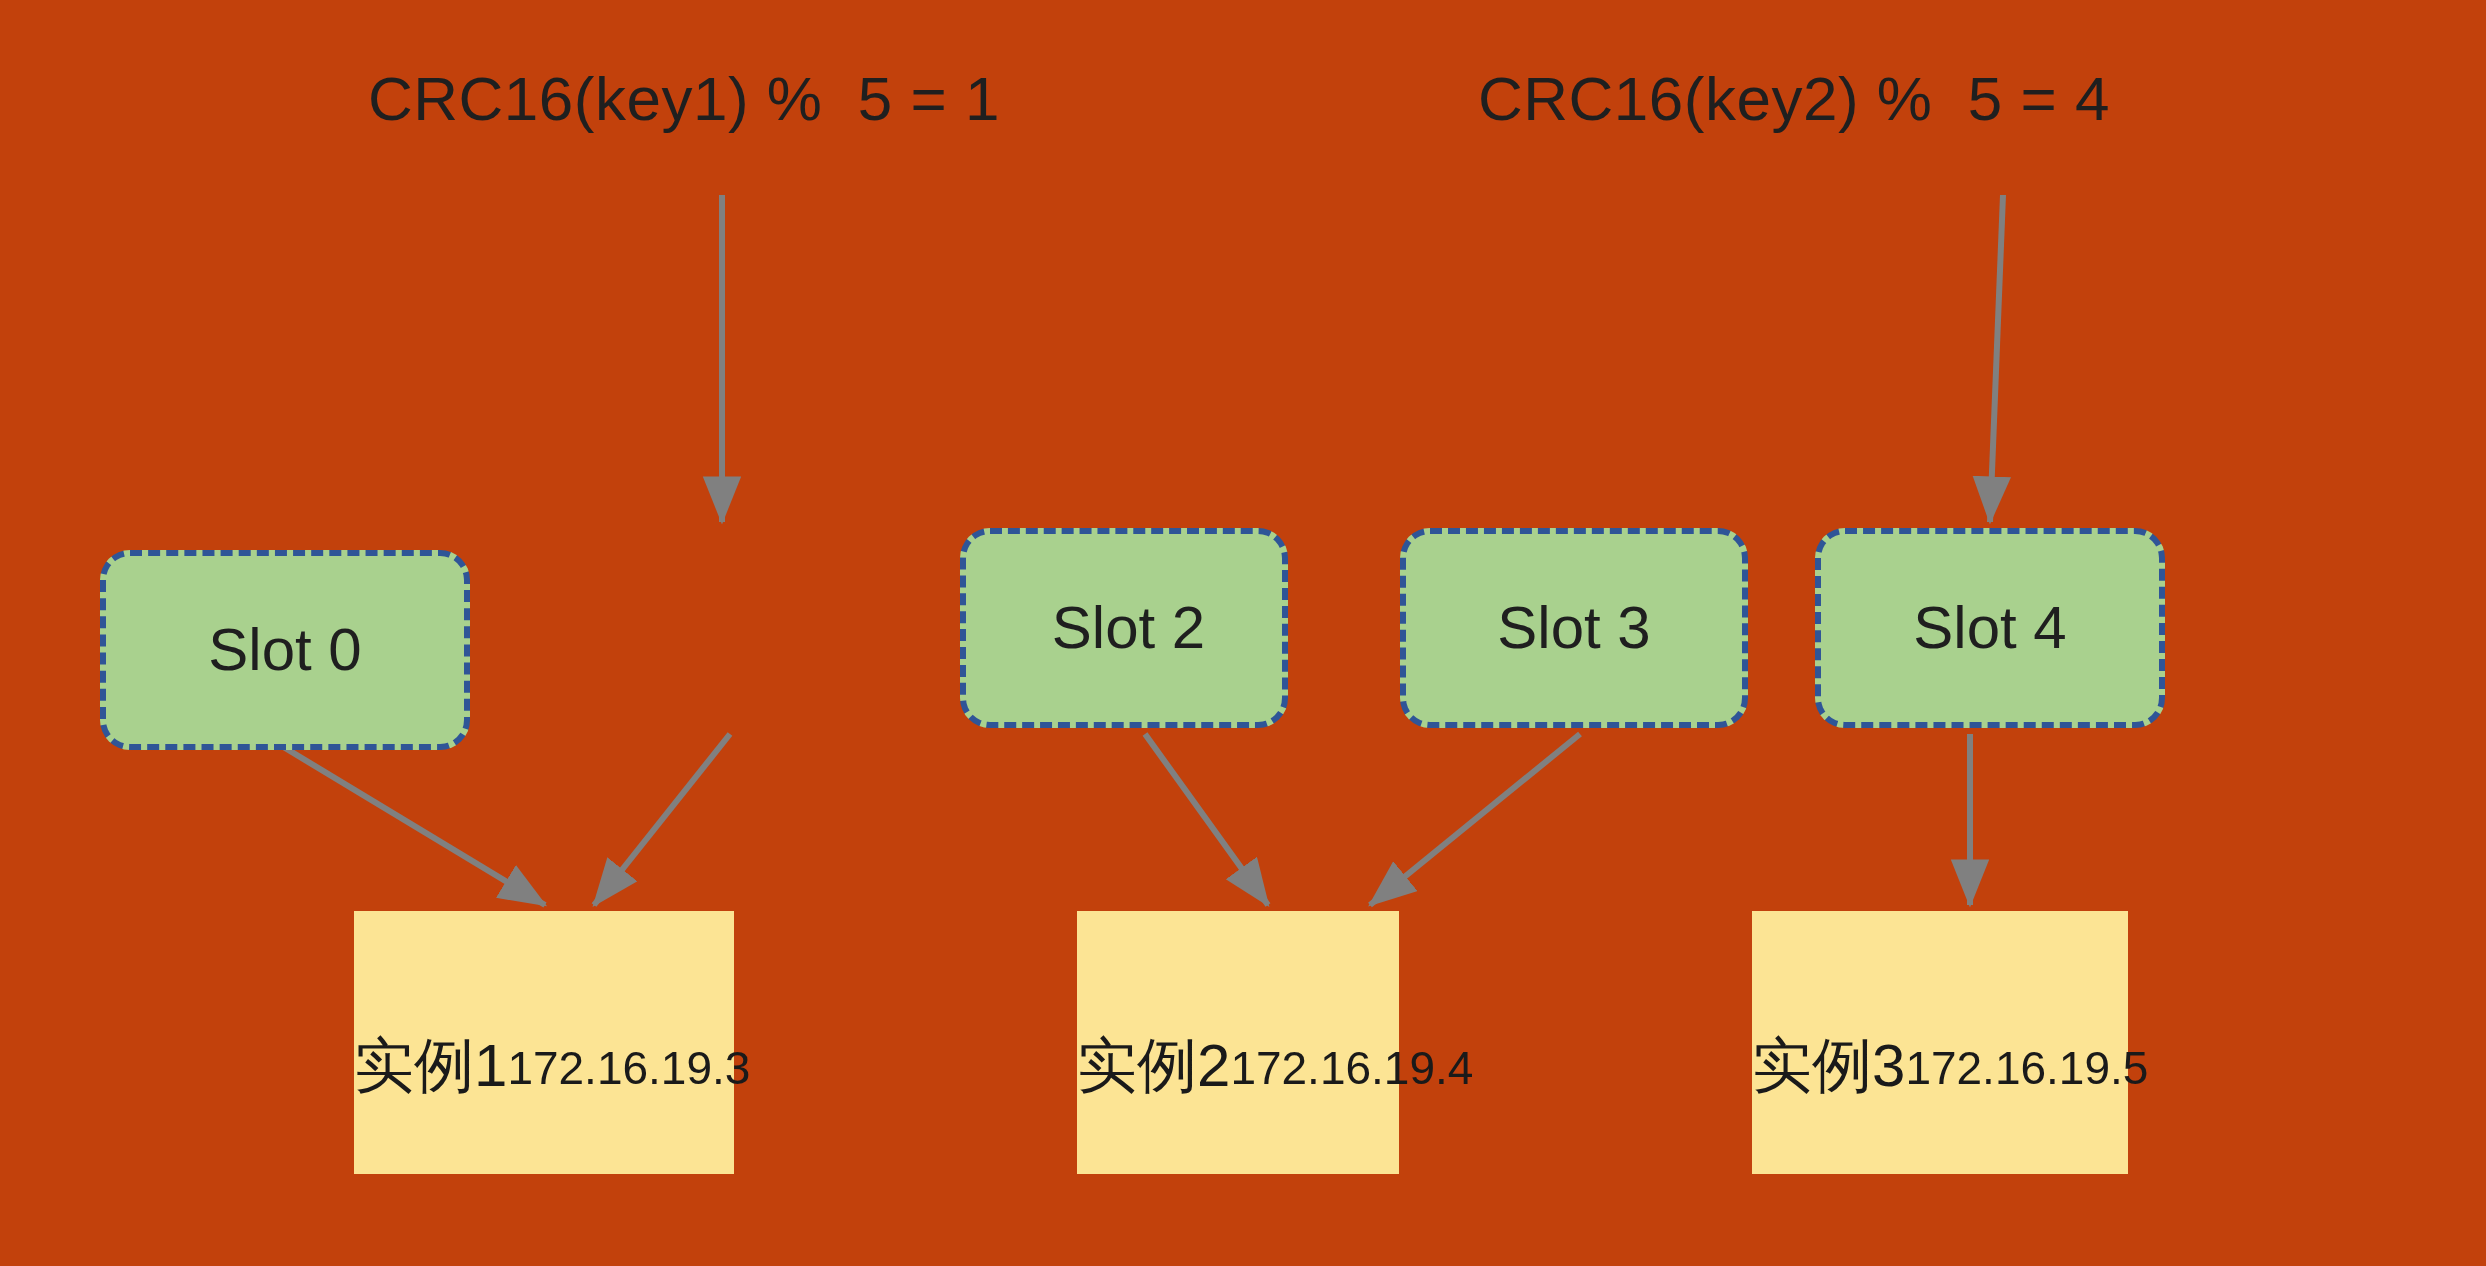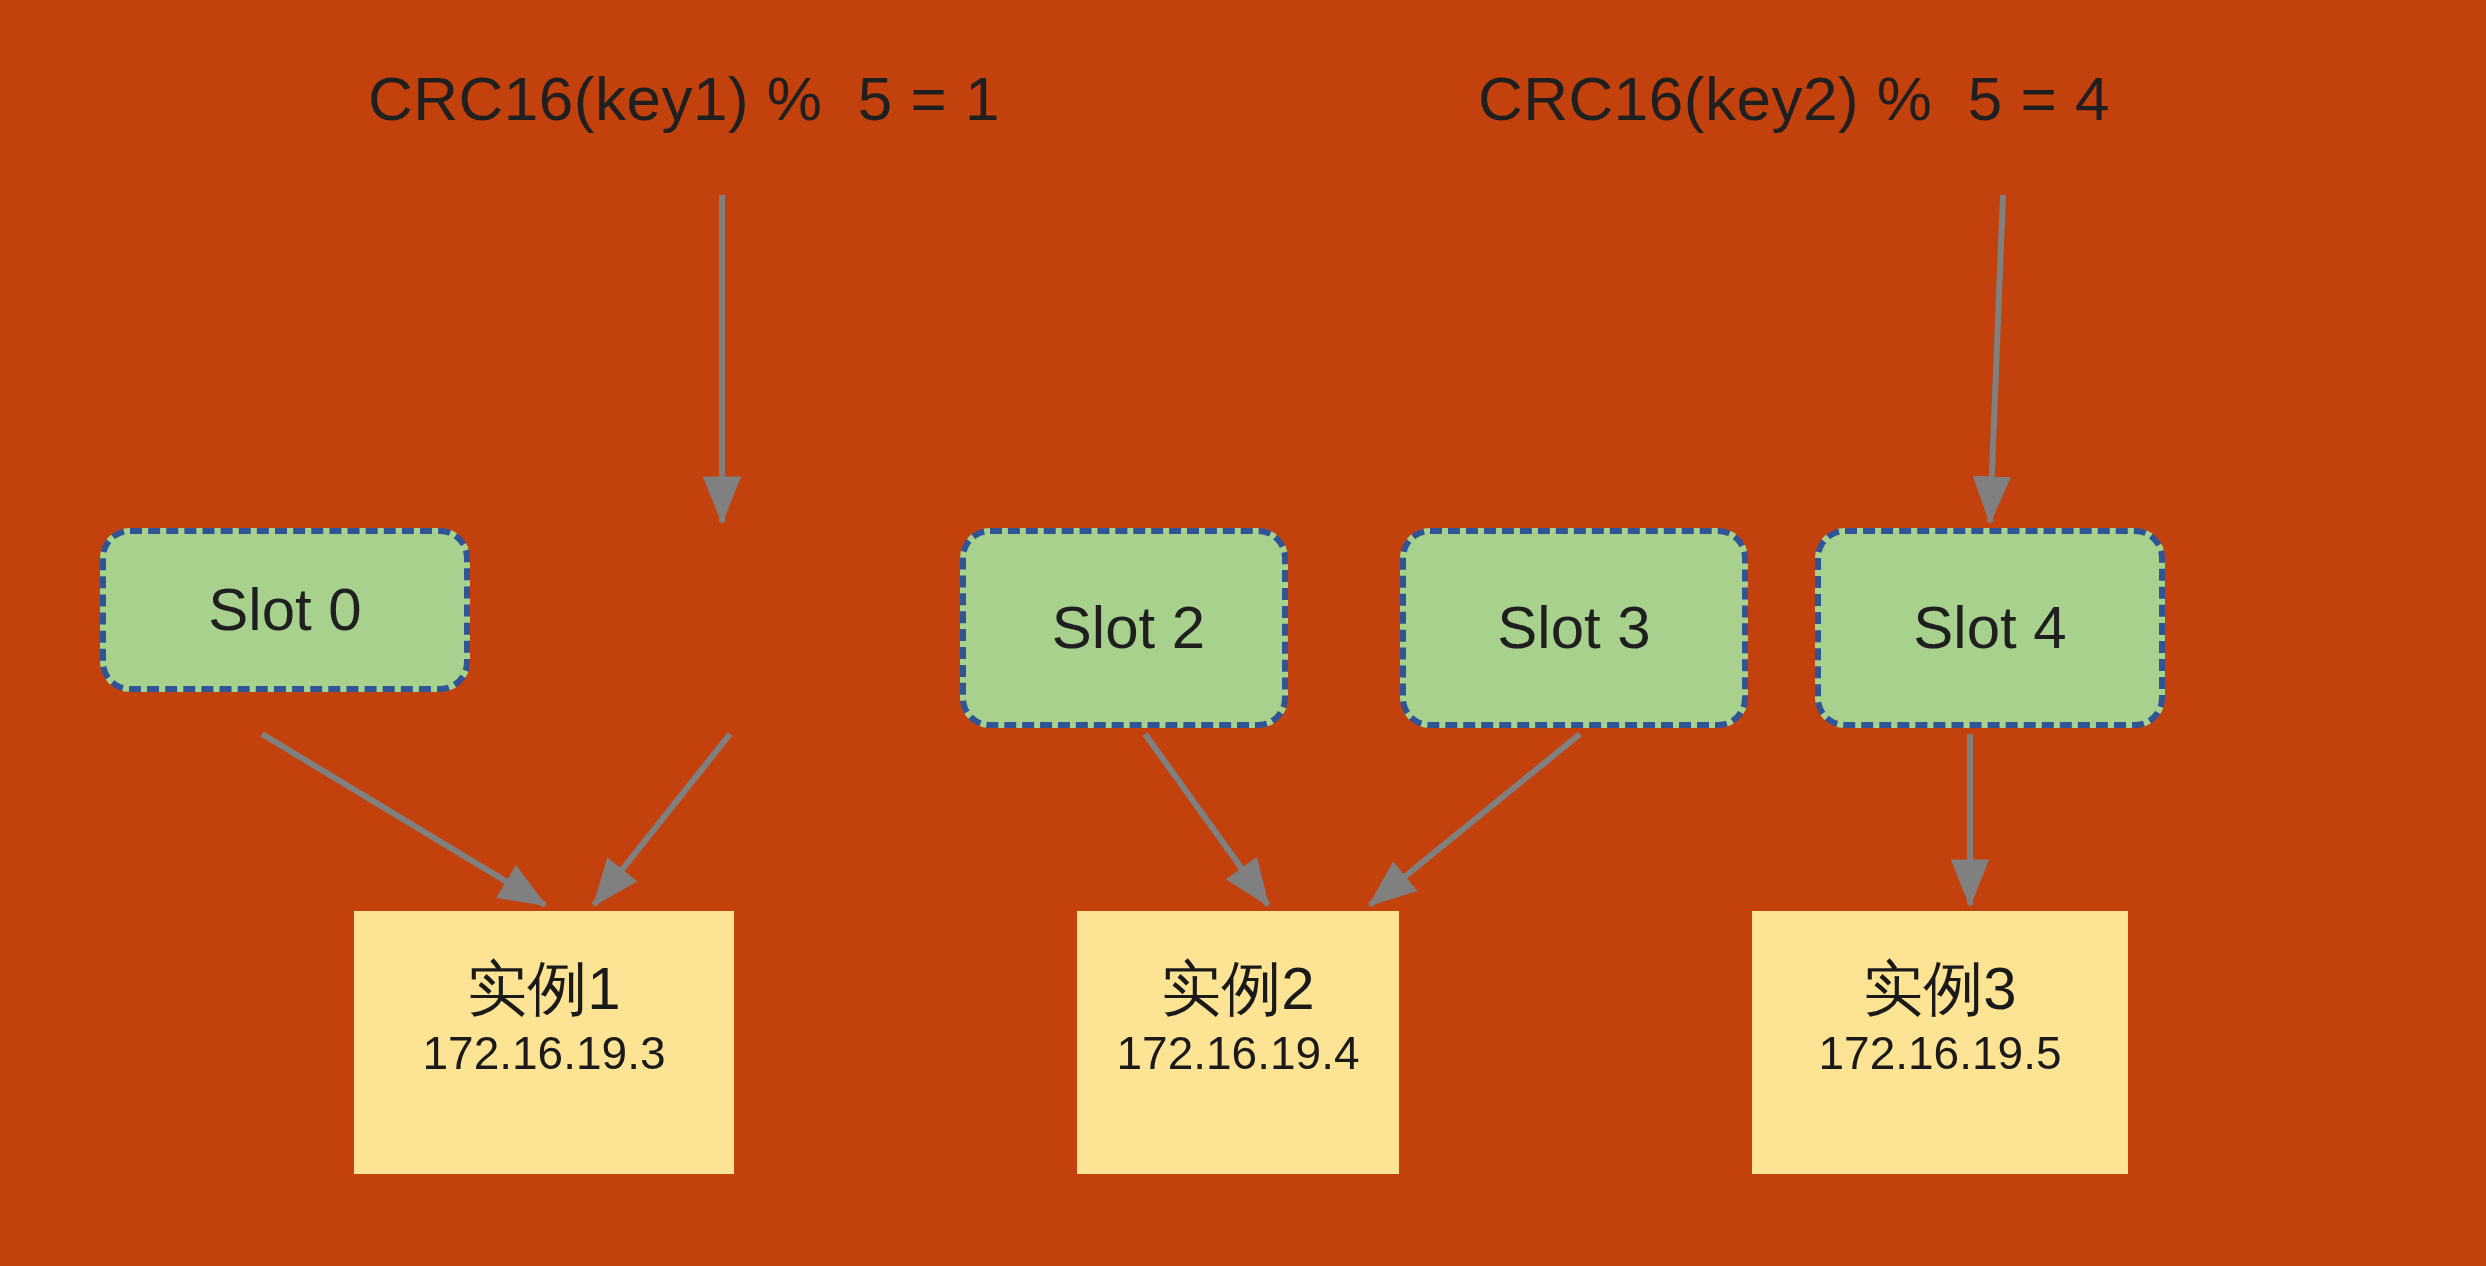--- a/index.html
+++ b/index.html
@@ -58,21 +58,21 @@
     line-height: 1;
     white-space: nowrap;
   }
 
   
   .instance-box {
     position: absolute;
     box-sizing: border-box;
     background: #FCE494;
     display: flex;
-    flex-direction: column;
+    flex-direction: row;
     align-items: center;
     justify-content: flex-start;
     padding-top: 46px;
   }
   .instance-title {
     font-size: 60px;
     color: #1A1A1A;
     line-height: 1.05;
     white-space: nowrap;
   }
@@ -108,21 +108,21 @@
 
     <line x1="1580" y1="734" x2="1370" y2="905" stroke="#808080" stroke-width="6" marker-end="url(#arrowhead)"></line>
 
     <line x1="1970" y1="734" x2="1970" y2="905" stroke="#808080" stroke-width="6" marker-end="url(#arrowhead)"></line>
   </svg>
 
   <div class="crc-label" id="crc-label-1">CRC16(key1) %  5 = 1</div>
 
   <div class="crc-label" id="crc-label-2">CRC16(key2) %  5 = 4</div>
 
-  <div class="slot-box" style="left:100px; top:528px; width:370px; height:164px;">
+  <div class="slot-box" style="left:100px; top:550px; width:370px; height:200px;">
     <span class="slot-label">Slot 0</span>
   </div>
 
 
   <div class="slot-box" style="left:960px; top:528px; width:328px; height:200px;padding-left:9px;">
     <span class="slot-label">Slot 2</span>
   </div>
 
   <div class="slot-box" style="left:1400px; top:528px; width:348px; height:200px;">
     <span class="slot-label">Slot 3</span>

